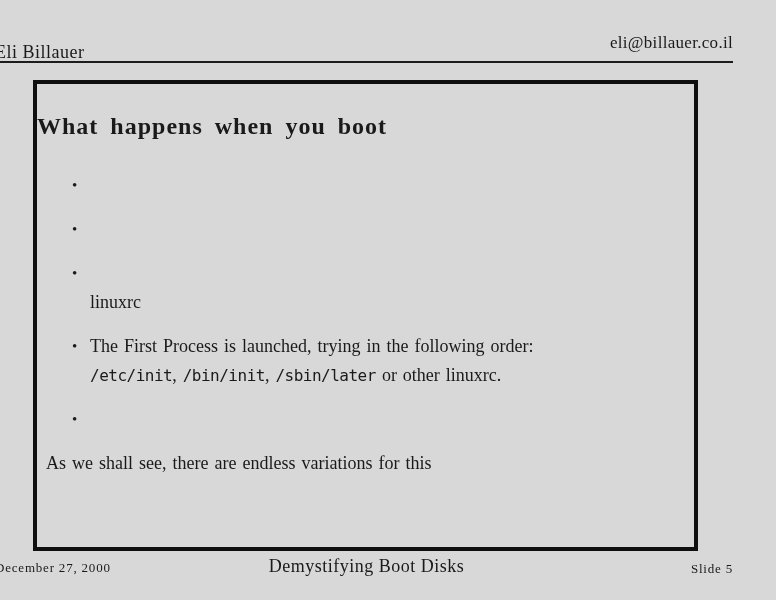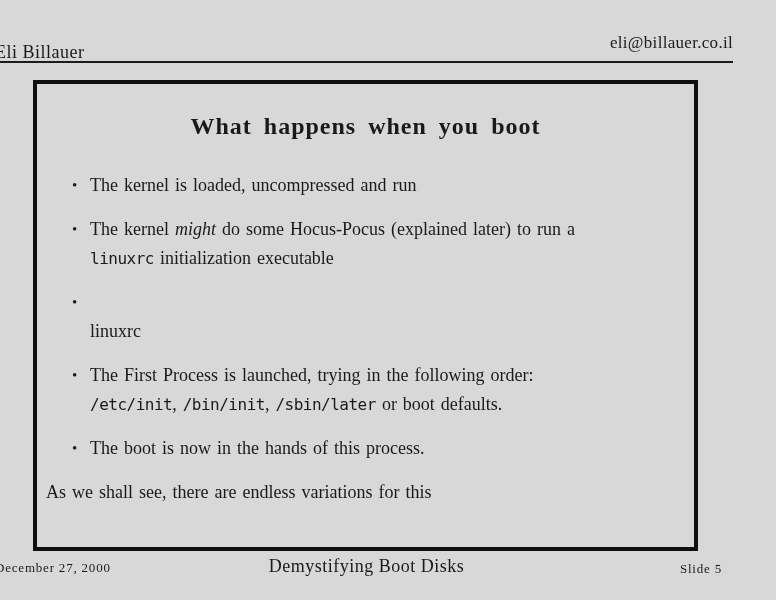--- a/index.html
+++ b/index.html
@@ -26,21 +26,20 @@
   }
   
   .slide-box {
     position: absolute; left: 33px; top: 80px;
     width: 657px; height: 463px;
     border: 4px solid #0f0f0f;
     background: #d8d8d8;
   }
   .slide-title {
     margin: 27px 0 4px 0;
-    text-align: center;
     font-size: 24px; font-weight: bold;
     letter-spacing: 1px; word-spacing: 5px;
     line-height: 30px;
   }
   .bullet-list {
     list-style: none;
     margin: 30px 0 0 0;
     padding: 0 14px 0 35px;
   }
   .bullet-item {
@@ -73,53 +72,50 @@
   .footer-left {
     position: absolute; left: -5px; top: 560px;
     font-size: 13px; letter-spacing: 0.8px;
   }
   .footer-center {
     position: absolute; left: 0; top: 556px;
     width: 733px; text-align: center;
     font-size: 18px; letter-spacing: 0.5px;
   }
   .footer-right {
-    position: absolute; right: 54px; top: 561px;
+    position: absolute; right: 43px; top: 561px;
     font-size: 13px; letter-spacing: 0.8px;
   }
 </style>
 </head>
 <body>
 
 <div class="header-left">Eli Billauer</div>
 <div class="header-right">eli@billauer.co.il</div>
 <div class="header-rule"></div>
 
 <div class="slide-box">
   <h1 class="slide-title">What happens when you boot</h1>
   <ul class="bullet-list" id="bullet-list">
       <li class="bullet-item">
         <span class="bullet-dot">•</span>
-        <span class="bullet-content"><span>The kernel is loaded, uncompressed and run</span></span>
       </li>
       <li class="bullet-item">
         <span class="bullet-dot">•</span>
-        <span class="bullet-content"><span>The kernel </span><span class="seg-italic">might</span><span> do some Hocus-Pocus (explained later) to run a</span><br><span class="seg-mono">linuxrc</span><span> initialization executable</span></span>
       </li>
       <li class="bullet-item">
         <span class="bullet-dot">•</span>
         <span class="bullet-content"><br><span>linuxrc</span></span>
       </li>
       <li class="bullet-item">
         <span class="bullet-dot">•</span>
-        <span class="bullet-content"><span>The First Process is launched, trying in the following order:</span><br><span class="seg-mono">/etc/init</span><span>, </span><span class="seg-mono">/bin/init</span><span>, </span><span class="seg-mono">/sbin/later</span><span> or boot defaults.</span></span>
+        <span class="bullet-content"><span>The First Process is launched, trying in the following order:</span><br><span class="seg-mono">/etc/init</span><span>, </span><span class="seg-mono">/bin/init</span><span>, </span><span class="seg-mono">/sbin/later</span><span> or other linuxrc.</span></span>
       </li>
       <li class="bullet-item">
         <span class="bullet-dot">•</span>
-        <span class="bullet-content"><span>The boot is now in the hands of this process.</span></span>
       </li>
     </ul>
   <p class="closing-line">As we shall see, there are endless variations for this</p>
 </div>
 
 <div class="footer-left">December 27, 2000</div>
 <div class="footer-center">Demystifying Boot Disks</div>
 <div class="footer-right">Slide 5</div>
 
 </body></html>

